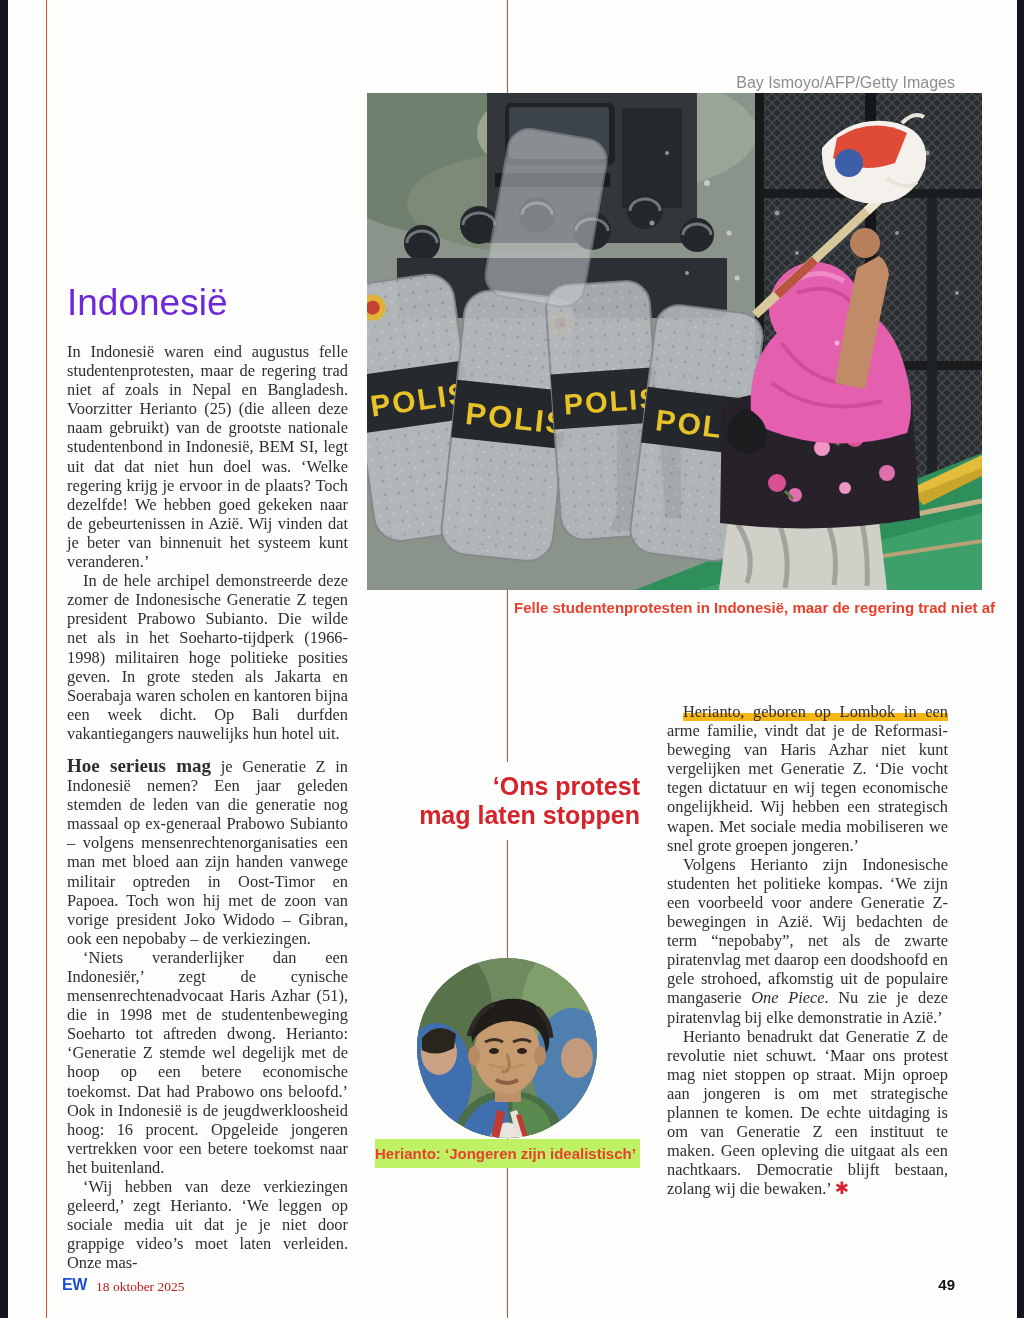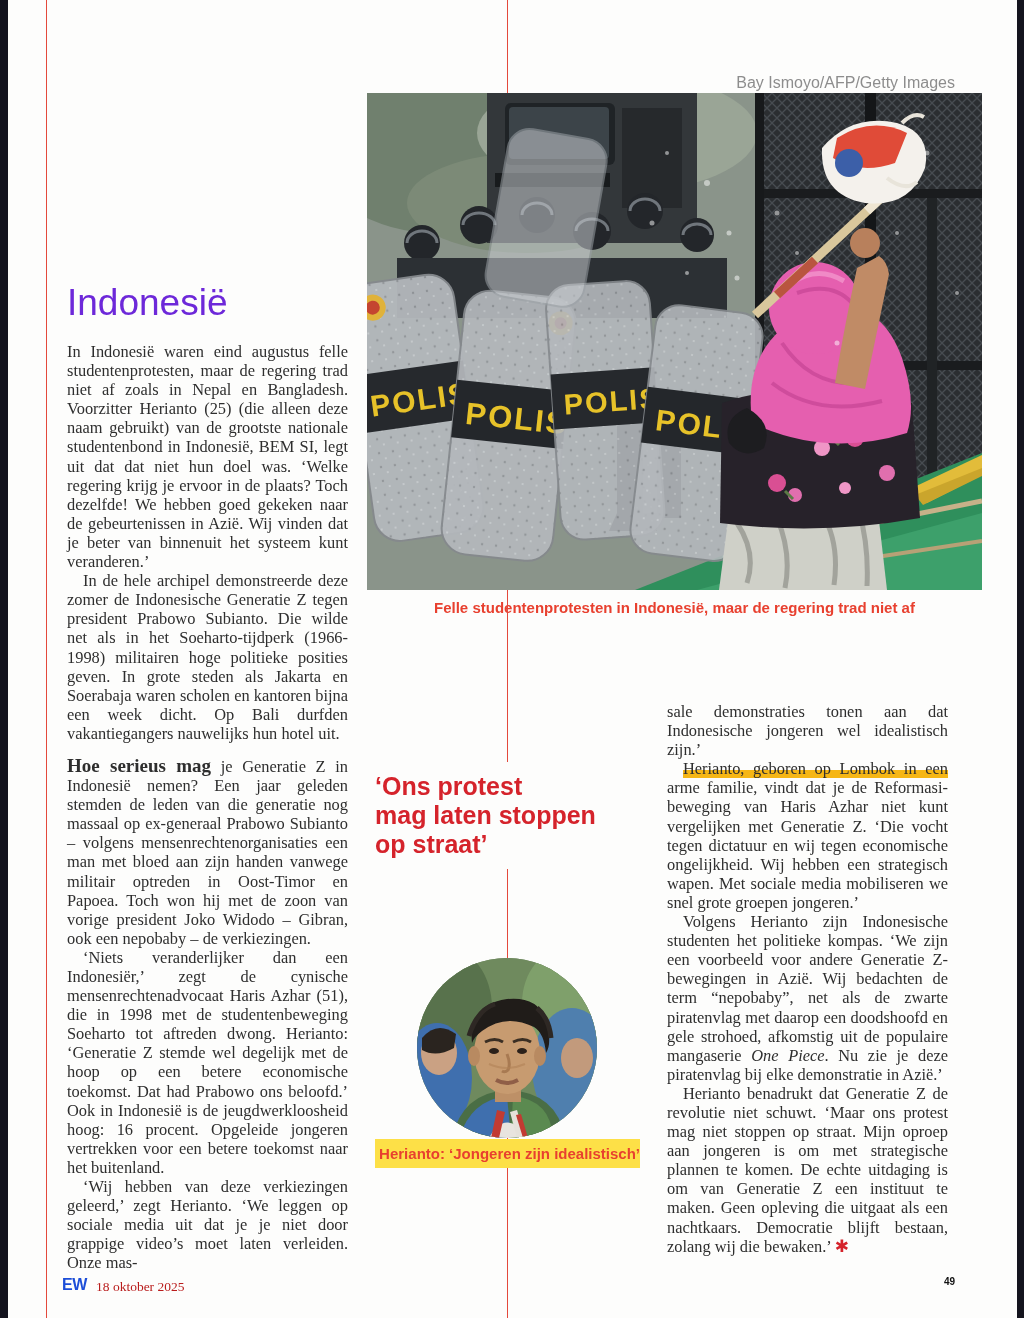--- a/index.html
+++ b/index.html
@@ -6,42 +6,42 @@
   body{width:1024px;height:1318px;position:relative;background:#fdfdfc;font-family:"Liberation Serif",serif;color:#2e2e2e;overflow:hidden;}
   .edge{position:absolute;top:0;height:1318px;background:#14141e;z-index:6;}
   .edge.left{left:0;width:8px;}
   .edge.right{left:1017px;width:7px;}
   .rule{position:absolute;top:0;width:1px;height:1318px;background:#e4493c;z-index:1;}
   .rule.left{left:46px;}
   .rule.center{left:507px;}
   
   .photo{position:absolute;left:367px;top:93px;width:615px;height:497px;z-index:2;overflow:hidden;}
   .credit{position:absolute;left:600px;top:74px;width:355px;text-align:right;font-family:"Liberation Sans",sans-serif;font-size:16px;color:#8d8d8d;z-index:2;}
-  .photo-caption{position:absolute;left:367px;top:599px;width:615px;text-align:center;font-family:"Liberation Sans",sans-serif;font-weight:bold;font-size:15px;color:#e8402f;z-index:0;}
+  .photo-caption{position:absolute;left:380px;top:599px;width:615px;text-align:right;font-family:"Liberation Sans",sans-serif;font-weight:bold;font-size:15px;color:#e8402f;z-index:0;}
   
   .col{position:absolute;width:281px;font-size:16.4px;line-height:19.1px;text-align:justify;z-index:2;}
   .col p{margin:0;}
   .col p.ind{text-indent:16px;}
   .col-left{left:67px;top:283px;}
   .col-right{left:667px;top:702px;}
   .kicker{font-family:"Liberation Sans",sans-serif;font-weight:500;font-size:37px;line-height:40px;color:#6d28d9;margin:0 0 19px 0;text-align:left;}
   .sec-lead{font-weight:bold;font-size:19px;}
   .sec{margin-top:13px !important;}
   .hl{background:linear-gradient(to bottom,rgba(0,0,0,0) 58%, #f6b615 58%, #f6b615 102%);}
   .em{font-style:italic;}
   .endmark{color:#d5232b;font-size:17px;font-family:"Liberation Sans",sans-serif;}
   
-  .pullquote{position:absolute;left:375px;top:762px;width:265px;background:#fdfdfc;padding:10px 0;text-align:left;font-family:"Liberation Sans",sans-serif;font-weight:bold;font-size:25px;line-height:29px;color:#d5232b;z-index:2;}
+  .pullquote{position:absolute;left:375px;top:762px;width:265px;background:#fdfdfc;padding:10px 0;text-align:right;font-family:"Liberation Sans",sans-serif;font-weight:bold;font-size:25px;line-height:29px;color:#d5232b;z-index:2;}
   
   .portrait{position:absolute;left:417px;top:958px;width:180px;height:180px;border-radius:50%;overflow:hidden;z-index:2;background:#6d8560;}
-  .portrait-caption{position:absolute;left:375px;top:1139px;width:265px;background:#fde047;padding:6px 0;text-align:right;font-family:"Liberation Sans",sans-serif;font-weight:bold;font-size:15px;color:#e8402f;z-index:2;}
+  .portrait-caption{position:absolute;left:375px;top:1139px;width:265px;background:#bef264;padding:6px 0;text-align:left;font-family:"Liberation Sans",sans-serif;font-weight:bold;font-size:15px;color:#e8402f;z-index:2;}
   
   .footer-logo{position:absolute;left:62px;top:1276px;font-family:"Liberation Sans",sans-serif;font-weight:bold;font-size:16px;letter-spacing:-0.5px;color:#1d4ed8;z-index:2;}
   .footer-date{position:absolute;left:96px;top:1279px;font-size:13.5px;color:#b91c1c;z-index:2;}
-  .footer-page{position:absolute;left:905px;top:1276px;width:50px;text-align:right;font-family:"Liberation Sans",sans-serif;font-weight:bold;font-size:10px;color:#111;z-index:2;}
+  .footer-page{position:absolute;left:905px;top:1276px;width:50px;text-align:right;font-family:"Liberation Sans",sans-serif;font-weight:bold;font-size:15px;color:#111;z-index:2;}
   svg text{font-family:"Liberation Sans",sans-serif;font-weight:bold;}
 </style>
 </head>
 <body>
 
 <div class="edge left"></div>
 <div class="edge right"></div>
 <div class="rule left"></div>
 <div class="rule center"></div>
 
@@ -201,21 +201,20 @@
   <p>In Indonesië waren eind augustus felle studentenprotesten, maar de regering trad niet af zoals in Nepal en Bangladesh. Voorzitter Herianto (25) (die alleen deze naam gebruikt) van de grootste nationale studentenbond in Indonesië, BEM SI, legt uit dat dat niet hun doel was. ‘Welke regering krijg je ervoor in de plaats? Toch dezelfde! We hebben goed gekeken naar de gebeurtenissen in Azië. Wij vinden dat je beter van binnenuit het systeem kunt veranderen.’</p>
   <p class="ind">In de hele archipel demonstreerde deze zomer de Indonesische Generatie Z tegen president Prabowo Subianto. Die wilde net als in het Soeharto-tijdperk (1966-1998) militairen hoge politieke posities geven. In grote steden als Jakarta en Soerabaja waren scholen en kantoren bijna een week dicht. Op Bali durfden vakantiegangers nauwelijks hun hotel uit.</p>
   <p class="sec"><span class="sec-lead">Hoe serieus mag</span><span> je Generatie Z in Indonesië nemen? Een jaar geleden stemden de leden van die generatie nog massaal op ex-generaal Prabowo Subianto – volgens mensenrechtenorganisaties een man met bloed aan zijn handen vanwege militair optreden in Oost-Timor en Papoea. Toch won hij met de zoon van vorige president Joko Widodo – Gibran, ook een nepobaby – de verkiezingen.</span></p>
   <p class="ind">‘Niets veranderlijker dan een Indonesiër,’ zegt de cynische mensenrechtenadvocaat Haris Azhar (51), die in 1998 met de studentenbeweging Soeharto tot aftreden dwong. Herianto: ‘Generatie Z stemde wel degelijk met de hoop op een betere economische toekomst. Dat had Prabowo ons beloofd.’ Ook in Indonesië is de jeugdwerkloosheid hoog: 16 procent. Opgeleide jongeren vertrekken voor een betere toekomst naar het buitenland.</p>
   <p class="ind">‘Wij hebben van deze verkiezingen geleerd,’ zegt Herianto. ‘We leggen op sociale media uit dat je je niet door grappige video’s moet laten verleiden. Onze mas-</p>
 </div>
 
 <div class="pullquote">
   <div>‘Ons protest</div>
   <div>mag laten stoppen</div>
-  <div>op straat’</div>
 </div>
 
 <div class="portrait">
 <svg width="180" height="180" viewBox="0 0 180 180" xmlns="http://www.w3.org/2000/svg">
   <rect width="180" height="180" fill="#6f8a5e"></rect>
   <ellipse cx="30" cy="50" rx="45" ry="60" fill="#58724c"></ellipse>
   <ellipse cx="150" cy="45" rx="45" ry="55" fill="#7fa06b"></ellipse>
   <ellipse cx="155" cy="110" rx="40" ry="60" fill="#4f7fae"></ellipse>
   <ellipse cx="20" cy="120" rx="35" ry="55" fill="#3f6fae"></ellipse>
   <ellipse cx="22" cy="95" rx="18" ry="22" fill="#caa183"></ellipse>
@@ -244,21 +243,20 @@
   <ellipse cx="105" cy="93" rx="5" ry="3" fill="#2b211a"></ellipse>
   <path d="M90 96 q4 10 1 16 q-3 3 -6 1" stroke="#a87a52" stroke-width="3" fill="none"></path>
   <path d="M79 122 q11 6 22 0" stroke="#8f5e47" stroke-width="4" fill="none"></path>
   <path d="M72 106 q18 8 36 0" stroke="#b08257" stroke-width="2" fill="none" opacity="0.6"></path>
 </svg>
 </div>
 
 <div class="portrait-caption">Herianto: ‘Jongeren zijn idealistisch’</div>
 
 <div class="col col-right">
-  <p>sale demonstraties tonen aan dat Indonesische jongeren wel idealistisch zijn.’</p>
   <p class="ind"><span class="hl">Herianto, geboren op Lombok in een</span><span> arme familie, vindt dat je de Reformasi-beweging van Haris Azhar niet kunt vergelijken met Generatie Z. ‘Die vocht tegen dictatuur en wij tegen economische ongelijkheid. Wij hebben een strategisch wapen. Met sociale media mobiliseren we snel grote groepen jongeren.’</span></p>
   <p class="ind"><span>Volgens Herianto zijn Indonesische studenten het politieke kompas. ‘We zijn een voorbeeld voor andere Generatie Z-bewegingen in Azië. Wij bedachten de term “nepobaby”, net als de zwarte piratenvlag met daarop een doodshoofd en gele strohoed, afkomstig uit de populaire mangaserie </span><span class="em">One Piece</span><span>. Nu zie je deze piratenvlag bij elke demonstratie in Azië.’</span></p>
   <p class="ind"><span>Herianto benadrukt dat Generatie Z de revolutie niet schuwt. ‘Maar ons protest mag niet stoppen op straat. Mijn oproep aan jongeren is om met strategische plannen te komen. De echte uitdaging is om van Generatie Z een instituut te maken. Geen opleving die uitgaat als een nachtkaars. Democratie blijft bestaan, zolang wij die bewaken.’ </span><span class="endmark">✱</span></p>
 </div>
 
 <div class="footer-logo">EW</div>
 <div class="footer-date">18 oktober 2025</div>
 <div class="footer-page">49</div>
 
 </body></html>

